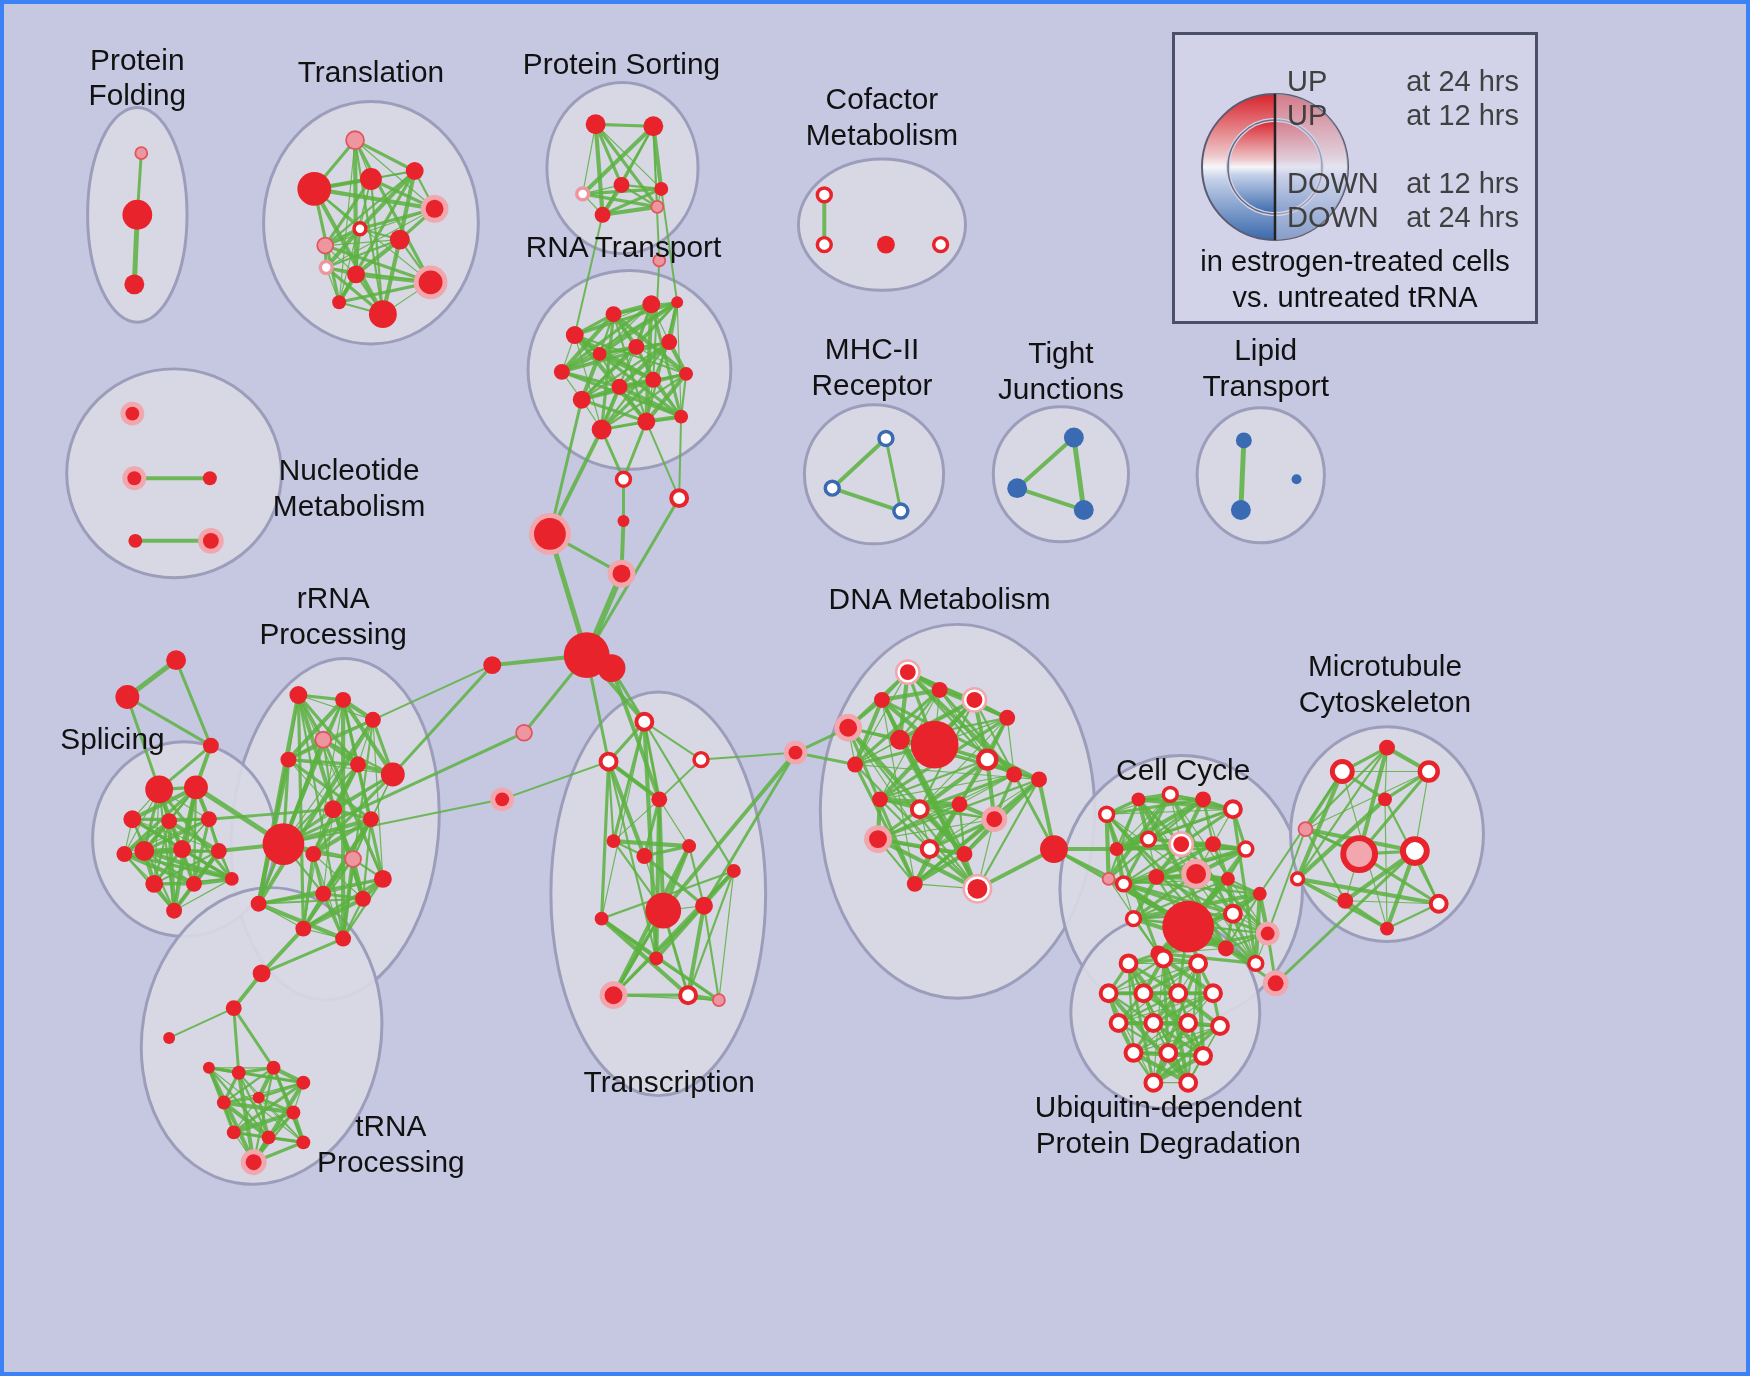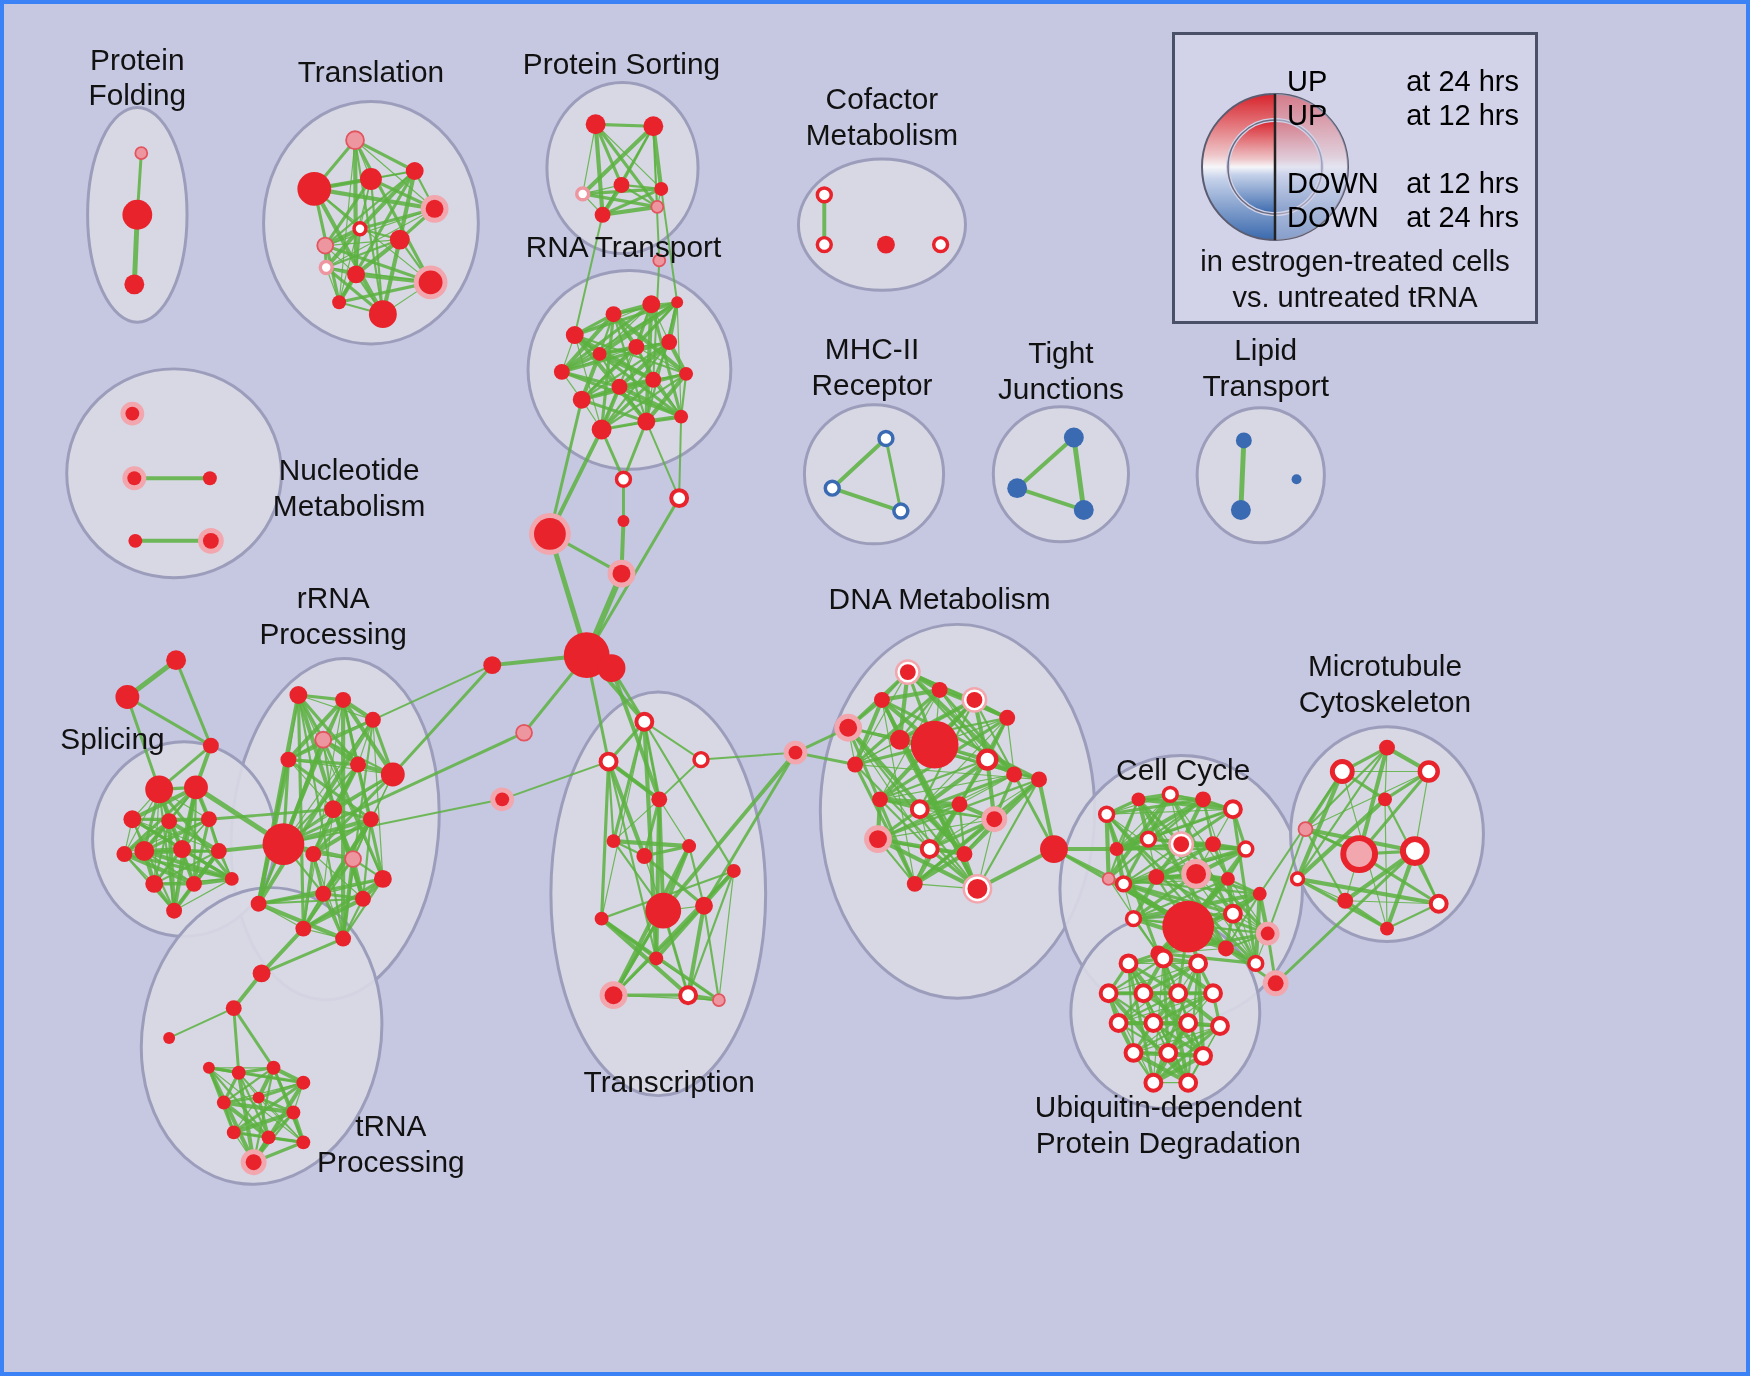--- a/index.html
+++ b/index.html
@@ -5,21 +5,21 @@
   body{margin:0;background:#ffffff}
   .figure{position:relative;width:1750px;height:1376px;background:#c6c7e1;
     border:4px solid #3b82f6;box-sizing:border-box;overflow:hidden;
     font-family:"Liberation Sans", sans-serif;}
   #net{position:absolute;left:0;top:0;width:100%;height:100%}
   svg text{font-family:"Liberation Sans", sans-serif}
   .legend{position:absolute;left:1168px;top:28px;width:366px;height:292px;
     border:3px solid #4a5068;background:#d2d3e9;box-sizing:border-box;color:#111}
   #legend-rings{position:absolute;left:6px;top:18px}
   .lrow{position:absolute;left:112px;right:16px;display:flex;justify-content:space-between;
-    font-size:29px;line-height:32px;color:#000000}
+    font-size:29px;line-height:32px;color:#404040}
   .r0{top:30px}.r1{top:64px}.r2{top:132px}.r3{top:166px}
   .lfoot{position:absolute;left:0;right:0;text-align:center;font-size:29px;color:#111}
   .f0{top:210px}.f1{top:246px}
 </style>
 </head>
 <body>
 
 <div class="figure">
   <svg id="net" viewBox="0 0 1750 1376">
       <g>

